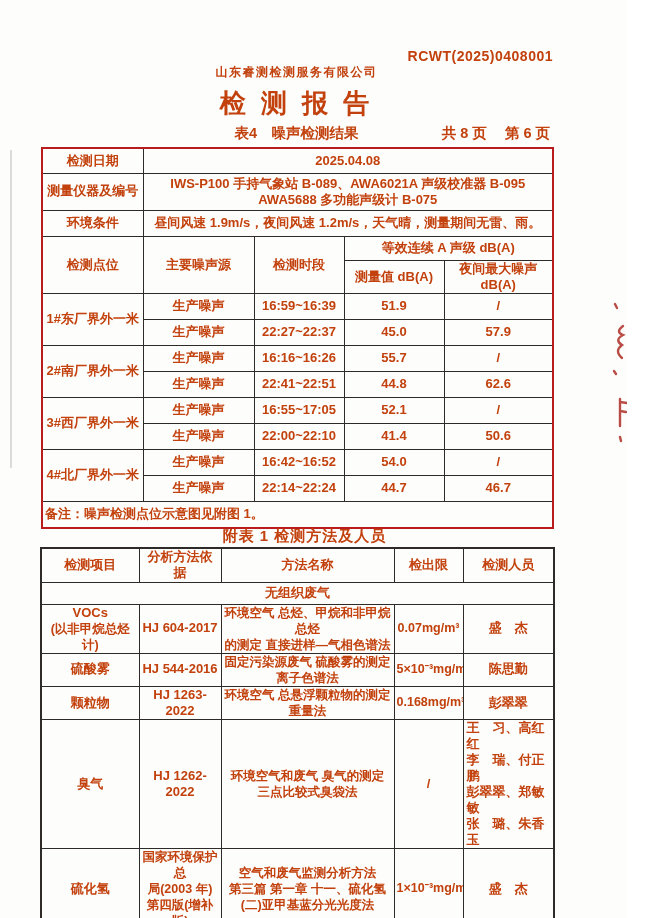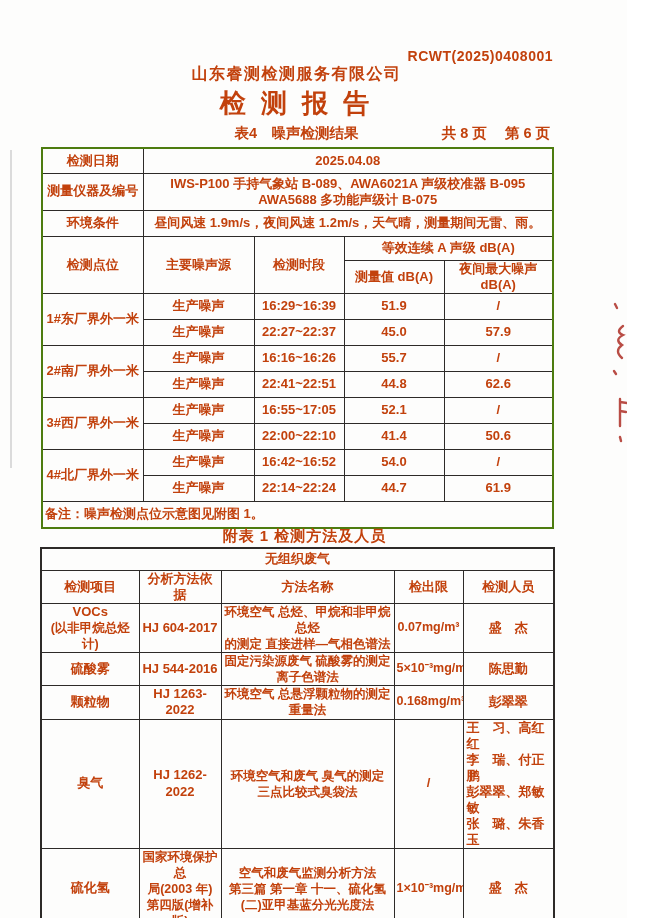--- a/index.html
+++ b/index.html
@@ -1,33 +1,33 @@
 <!DOCTYPE html>
 <html><head>
 <meta charset="utf-8">
 <style>
   html,body{margin:0;padding:0;background:#ffffff;}
   .page{position:relative;width:627px;height:918px;background:#fdfdfc;overflow:hidden;
         font-family:Liberation Sans, sans-serif;color:#c2410c;}
   .head-zone{position:absolute;left:41px;top:0;width:511px;}
   .report-number{position:absolute;top:48px;right:-1px;font-size:14px;font-weight:700;letter-spacing:.5px;}
   .company-name{position:absolute;top:64px;left:0;width:100%;text-align:center;
-                font-size:16px;font-weight:700;letter-spacing:1.5px;}
+                font-size:12px;font-weight:700;letter-spacing:1.5px;}
   .report-title{position:absolute;top:86px;left:0;width:100%;text-align:center;
                 font-size:26px;font-weight:700;letter-spacing:4px;}
   .caption-row{position:absolute;top:124px;left:0;width:100%;height:20px;}
   .table-caption{position:absolute;left:50%;transform:translateX(-50%);
                  font-size:14.5px;font-weight:700;white-space:nowrap;}
   .page-info{position:absolute;right:2px;top:0;font-size:14.5px;font-weight:700;white-space:nowrap;}
   .page-info span{margin-left:14px;}
 
   table{border-collapse:collapse;table-layout:fixed;position:absolute;background:transparent;}
   td{border:1px solid #2d2a28;text-align:center;vertical-align:middle;
      font-size:13px;font-weight:700;padding:0 2px;overflow:hidden;line-height:1.25;}
-  .noise-table{left:41px;top:147px;width:511px;border:2px solid #4d7c0f;}
+  .noise-table{left:41px;top:147px;width:511px;border:2px solid #b91c1c;}
   .methods-table{left:40px;top:547px;width:513px;border:2px solid #2d2a28;}
   .methods-title{position:absolute;top:527px;left:49px;width:511px;text-align:center;
                  font-size:15px;font-weight:700;letter-spacing:1px;}
   tr.h25{height:25px}tr.h37{height:37px}tr.h26{height:26px}tr.h24{height:24px}
   tr.h23{height:23px}tr.h22{height:22px}tr.h32{height:32px}
   tr.h72{height:72px}tr.h64{height:64px}
   td.remark-cell{text-align:left;}
   td.staff-multi{text-align:left;padding-left:3px;line-height:16px;}
   .mline div{line-height:16px;}
   .small-line{font-size:12.5px;}
@@ -86,21 +86,21 @@
         <td colspan="2">等效连续 A 声级 dB(A)</td>
       </tr>
       <tr class="h23">
         <td>测量值 dB(A)</td>
         <td>夜间最大噪声 dB(A)</td>
       </tr>
 
       <tr class="h26">
         <td rowspan="2">1#东厂界外一米</td>
         <td>生产噪声</td>
-        <td>16:29~16:39</td>
+        <td>16:59~16:39</td>
         <td>51.9</td>
         <td>/</td>
       </tr>
       <tr class="h26">
         <td>生产噪声</td>
         <td>22:27~22:37</td>
         <td>45.0</td>
         <td>57.9</td>
       </tr>
 
@@ -136,49 +136,49 @@
         <td rowspan="2">4#北厂界外一米</td>
         <td>生产噪声</td>
         <td>16:42~16:52</td>
         <td>54.0</td>
         <td>/</td>
       </tr>
       <tr class="h26">
         <td>生产噪声</td>
         <td>22:14~22:24</td>
         <td>44.7</td>
-        <td>61.9</td>
+        <td>46.7</td>
       </tr>
 
       <tr class="h26">
         <td colspan="5" class="remark-cell">备注：噪声检测点位示意图见附图 1。</td>
       </tr>
     </tbody>
   </table>
 
   <div class="methods-title">附表 1  检测方法及人员</div>
 
   <table class="methods-table">
     <colgroup>
         <col style="width:98px">
         <col style="width:82px">
         <col style="width:173px">
         <col style="width:69px">
         <col style="width:91px">
       </colgroup>
     <tbody>
       <tr class="h22">
-        <td colspan="5">无组织废气</td>
-      </tr>
-      <tr class="h22">
         <td>检测项目</td>
         <td>分析方法依据</td>
         <td>方法名称</td>
         <td>检出限</td>
         <td>检测人员</td>
+      </tr>
+      <tr class="h22">
+        <td colspan="5">无组织废气</td>
       </tr>
 
       <tr class="h32">
         <td class="mline">
           <div>VOCs</div>
           <div class="small-line">(以非甲烷总烃计)</div>
         </td>
         <td>HJ 604-2017</td>
         <td class="mline small-line">
           <div>环境空气 总烃、甲烷和非甲烷总烃</div>

